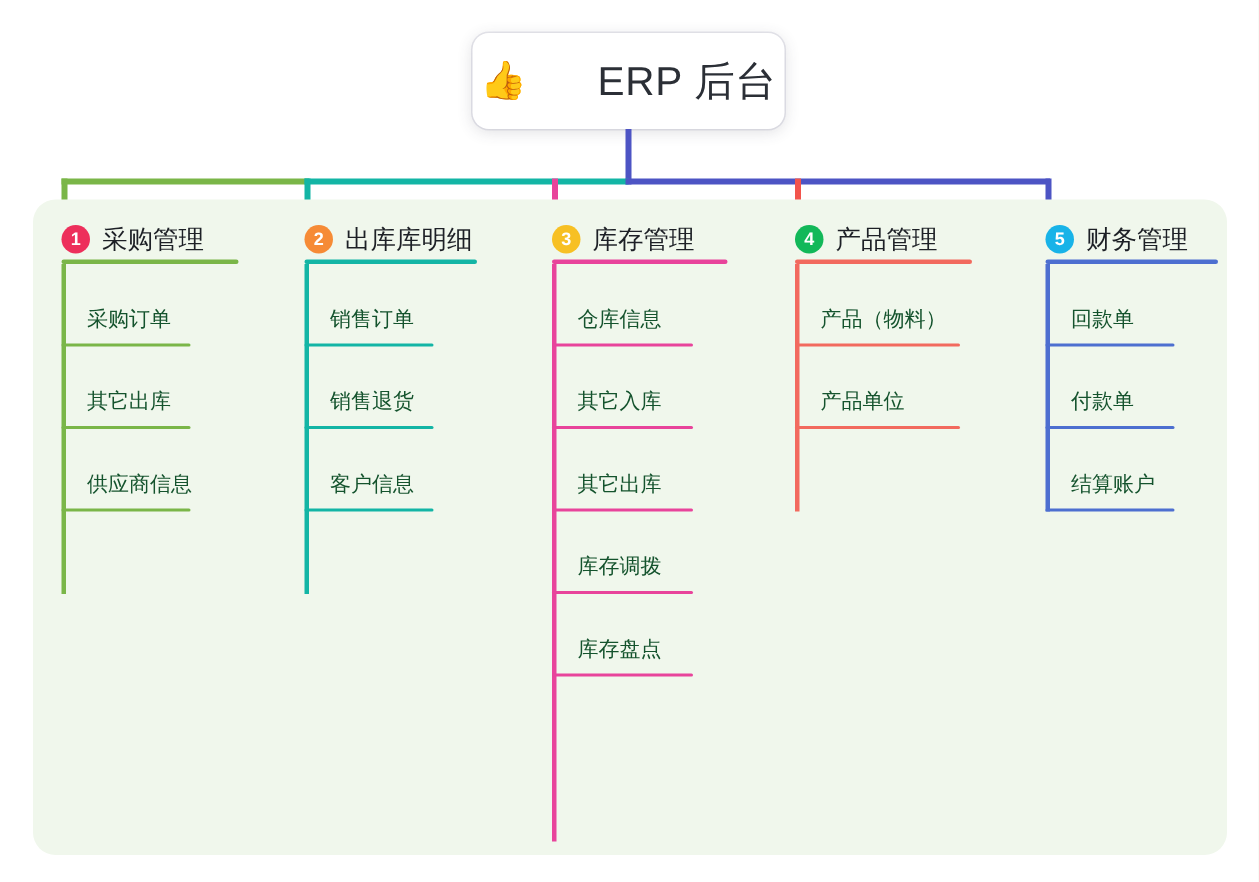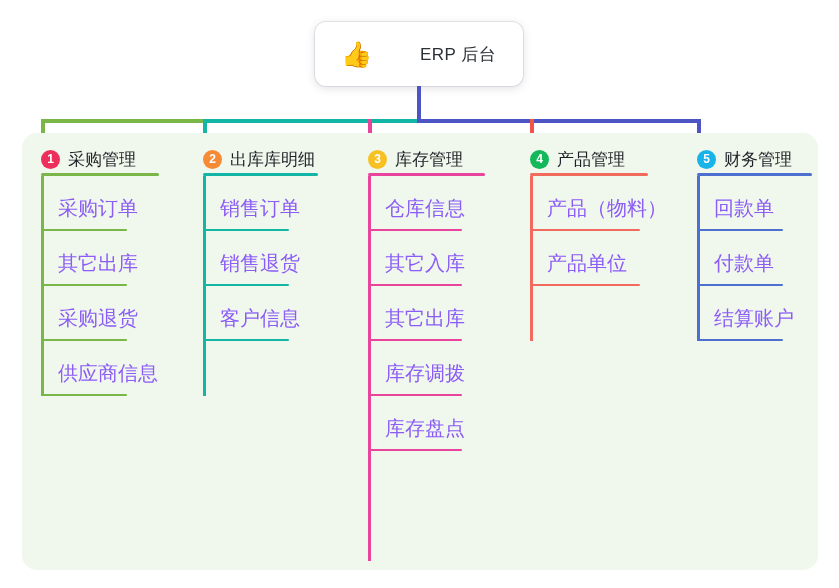--- a/index.html
+++ b/index.html
@@ -14,21 +14,21 @@
   
   .root-card{
     position:absolute;left:315px;top:22px;width:208px;height:64px;
     background:#ffffff;border-radius:11px;
     box-shadow:0 2px 10px rgba(60,60,80,.16), 0 0 0 1px rgba(230,230,236,.9);
     display:flex;align-items:center;justify-content:center;
     box-sizing:border-box;
   }
   .root-inner{display:flex;align-items:center;gap:11px;}
   .root-emoji{font-size:25px;line-height:1;filter:saturate(1.1);}
-  .root-title{font-size:17px;color:#2b2f36;letter-spacing:.5px;white-space:nowrap;margin-left:36px;}
+  .root-title{font-size:27px;color:#2b2f36;letter-spacing:.5px;white-space:nowrap;margin-left:36px;}
 
   
   .conn{position:absolute;}
   .v{width:4px;}
   .h{height:4px;}
 
   
   .panel{
     position:absolute;left:22px;top:133px;width:796px;height:437px;
     background:#f0f7ec;border-radius:15px;
@@ -49,21 +49,21 @@
   .head-label{font-size:17px;color:#1d2026;white-space:nowrap;}
   .head-rule{position:absolute;left:19px;bottom:0;height:3px;border-radius:2px;}
 
   .leaf-wrap{position:relative;}
   .spine{position:absolute;left:19px;top:0;width:3px;}
   .leaf{
     position:relative;height:55px;box-sizing:border-box;
   }
   .leaf-text{
     position:absolute;left:36px;bottom:9px;
-    font-size:20px;color:#8b5cf6;white-space:nowrap;
+    font-size:14px;color:#14532d;white-space:nowrap;
   }
   .leaf-rule{position:absolute;left:19px;bottom:0;height:2px;border-radius:1px;}
 </style>
 </head>
 <body>
 
 <div id="stage">
 
   <div class="root-card">
     <div class="root-inner">
@@ -97,24 +97,20 @@
           <div class="spine" style="height: 220px; background: rgb(122, 182, 72);"></div>
           <div class="leaf">
             <span class="leaf-text">采购订单</span>
             <div class="leaf-rule" style="width: 86px; background: rgb(122, 182, 72);"></div>
           </div>
           <div class="leaf">
             <span class="leaf-text">其它出库</span>
             <div class="leaf-rule" style="width: 86px; background: rgb(122, 182, 72);"></div>
           </div>
           <div class="leaf">
-            <span class="leaf-text">采购退货</span>
-            <div class="leaf-rule" style="width: 86px; background: rgb(122, 182, 72);"></div>
-          </div>
-          <div class="leaf">
             <span class="leaf-text">供应商信息</span>
             <div class="leaf-rule" style="width: 86px; background: rgb(122, 182, 72);"></div>
           </div>
         </div>
       </div>
       <div class="col" style="left: 184px;">
         <div class="col-head">
           <span class="badge" style="background: rgb(246, 139, 54);">2</span>
           <span class="head-label">出库库明细</span>
           <div class="head-rule" style="width: 115px; background: rgb(19, 181, 165);"></div>

